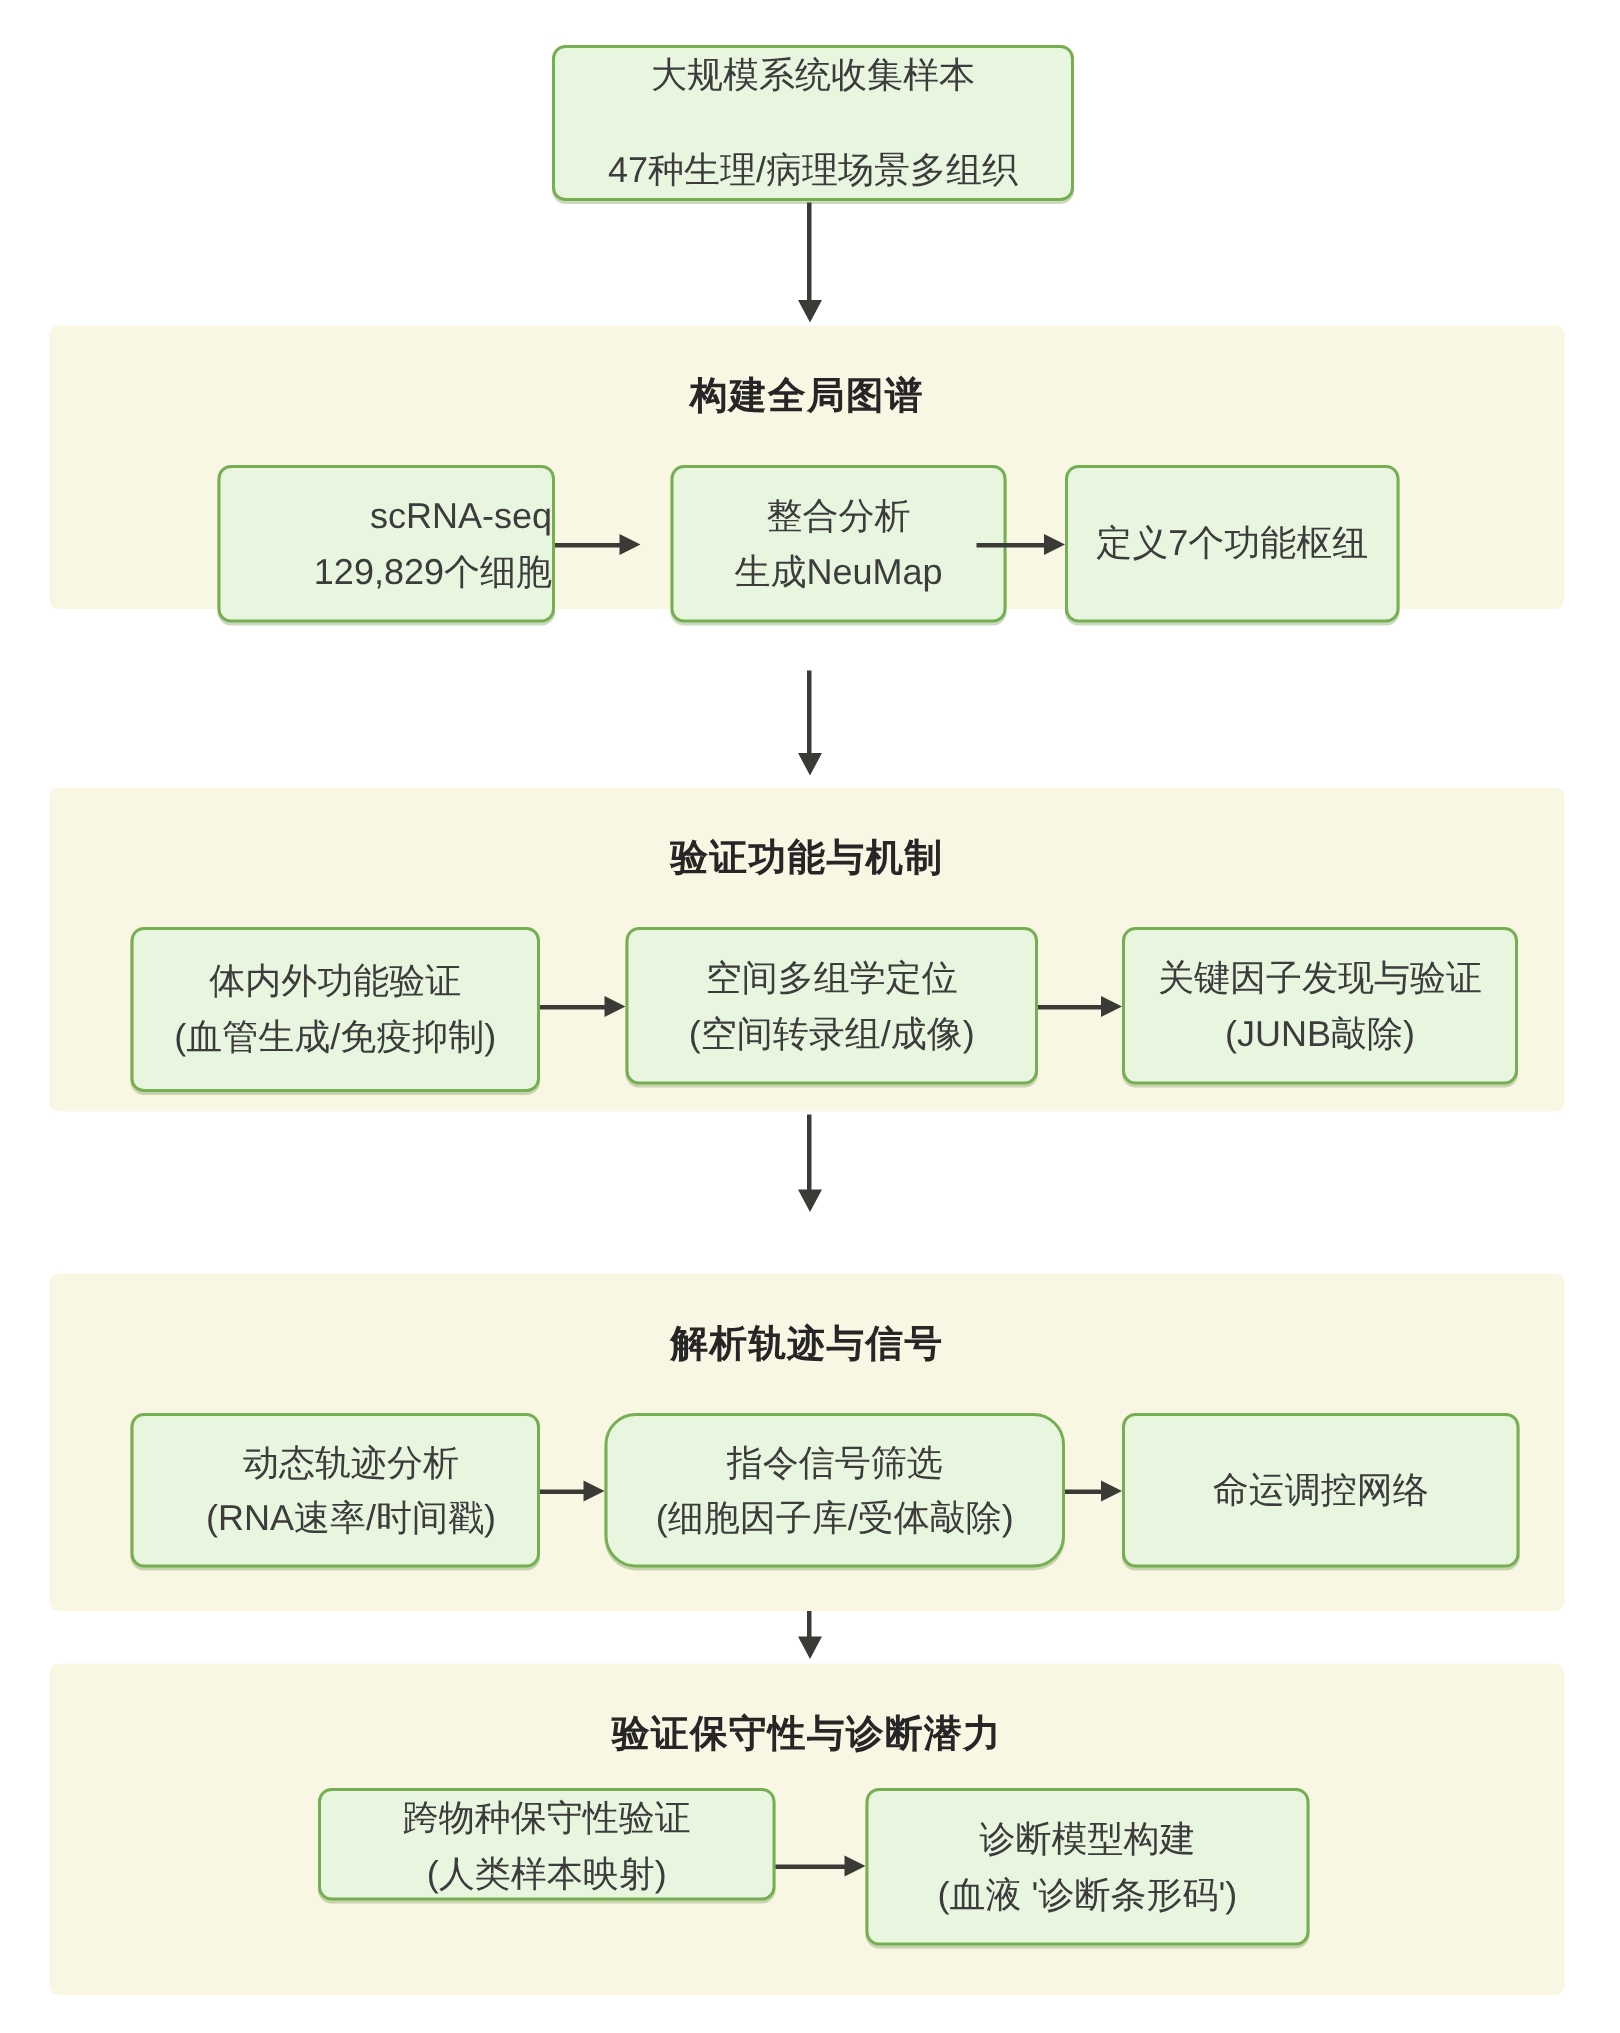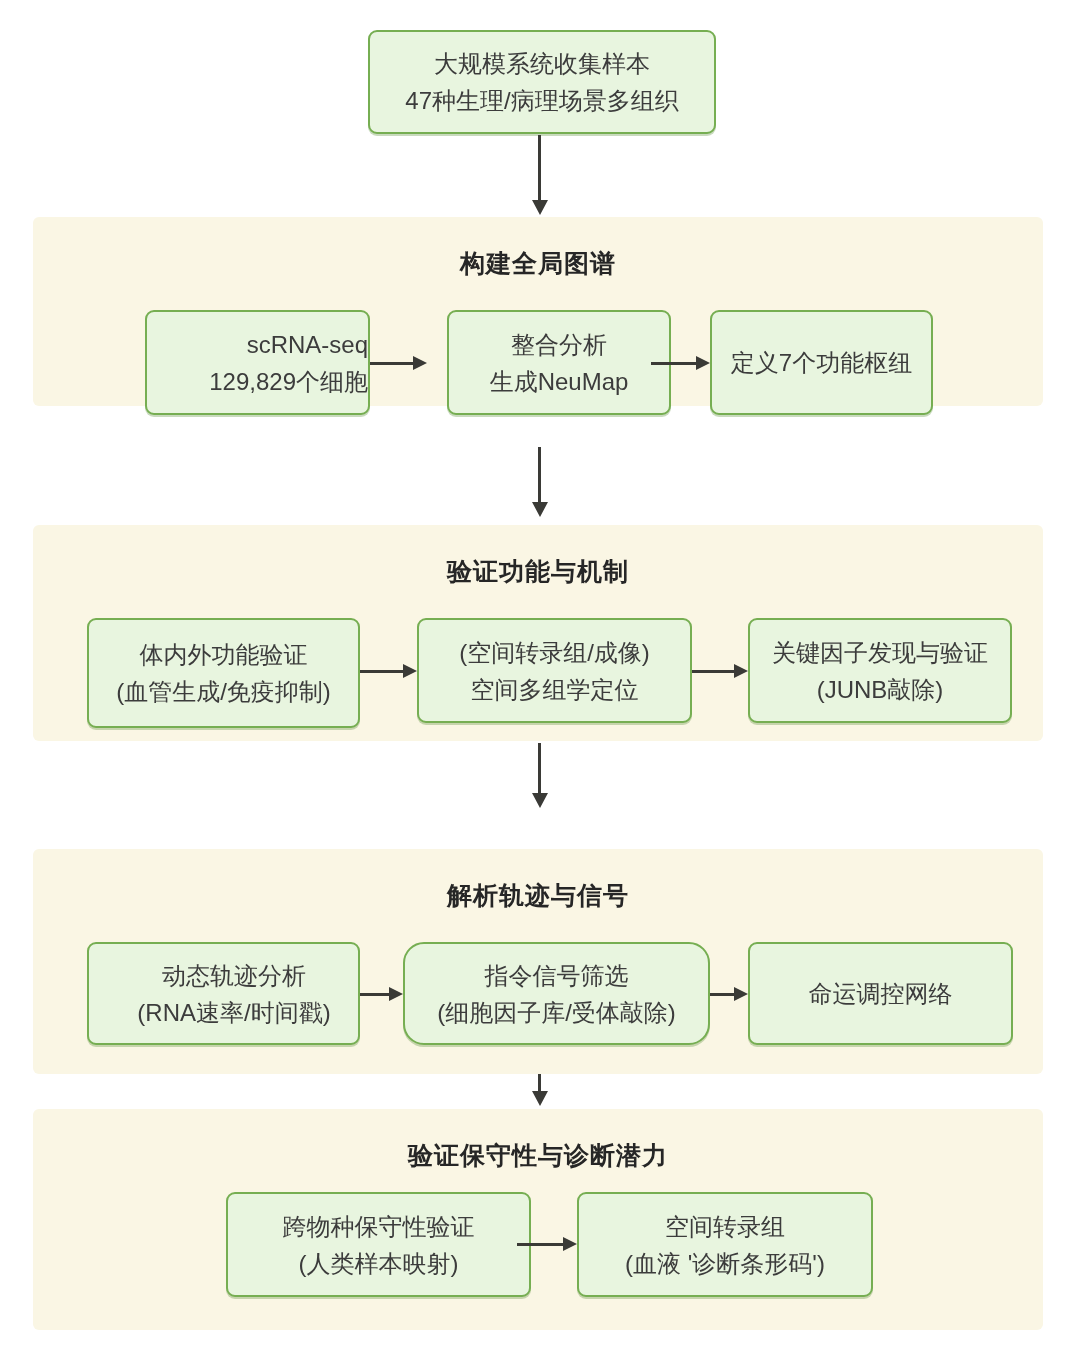--- a/index.html
+++ b/index.html
@@ -53,35 +53,35 @@
     display:flex;
     flex-direction:column;
     align-items:center;
     justify-content:center;
     text-align:center;
     font-size:24px;
     line-height:37px;
     color:var(--text);
   }
   
-  #top-box{left:368px;top:30px;width:348px;height:104px;}
+  #top-box{left:368px;top:30px;width:348px;height:104px;justify-content:space-between;}
   
   #b11{left:112px;top:93px;width:225px;height:105px;align-items:flex-end;}
   #b12{left:394px;top:93px;width:224px;height:105px;margin-left:20px;}
   #b13{left:677px;top:93px;width:223px;height:105px;}
   
   #b21{left:54px;top:93px;width:273px;height:110px;}
   #b22{left:384px;top:93px;width:275px;height:105px;}
   #b23{left:715px;top:93px;width:264px;height:105px;}
   
   #b31{left:54px;top:93px;width:273px;height:103px;padding-left:21px;}
   #b32{left:370px;top:93px;width:307px;height:103px;border-radius:21px;}
   #b33{left:715px;top:93px;width:265px;height:103px;}
   
-  #b41{left:193px;top:83px;width:305px;height:105px;}
+  #b41{left:179px;top:83px;width:305px;height:75px;justify-content:space-between;}
   #b42{left:544px;top:83px;width:296px;height:105px;}
   
   .harrow{position:absolute;height:14px;}
   .harrow .hline{position:absolute;left:0;right:12px;top:6px;height:3px;background:var(--arrow);}
   .harrow .hhead{position:absolute;right:0;top:0;width:0;height:0;
     border-top:7px solid transparent;border-bottom:7px solid transparent;
     border-left:14px solid var(--arrow);}
   #a11{left:337px;top:139px;width:57px;}
   #a12{left:618px;top:139px;width:59px;}
   #a21{left:327px;top:139px;width:57px;}
@@ -155,22 +155,22 @@
     <div class="section-title">验证功能与机制</div>
     <div class="node" id="b21">
       <div>体内外功能验证</div>
       <div>(血管生成/免疫抑制)</div>
     </div>
     <div class="harrow" id="a21">
         <div class="hline"></div>
         <div class="hhead"></div>
       </div>
     <div class="node" id="b22">
+      <div>空间多组学定位</div>
       <div>(空间转录组/成像)</div>
-      <div>空间多组学定位</div>
     </div>
     <div class="harrow" id="a22">
         <div class="hline"></div>
         <div class="hhead"></div>
       </div>
     <div class="node" id="b23">
       <div>关键因子发现与验证</div>
       <div>(JUNB敲除)</div>
     </div>
   </div>
@@ -203,18 +203,18 @@
     <div class="section-title">验证保守性与诊断潜力</div>
     <div class="node" id="b41">
       <div>跨物种保守性验证</div>
       <div>(人类样本映射)</div>
     </div>
     <div class="harrow" id="a41">
         <div class="hline"></div>
         <div class="hhead"></div>
       </div>
     <div class="node" id="b42">
-      <div>空间转录组</div>
+      <div>诊断模型构建</div>
       <div>(血液 '诊断条形码')</div>
     </div>
   </div>
 
 </div>
 
 </body></html>

